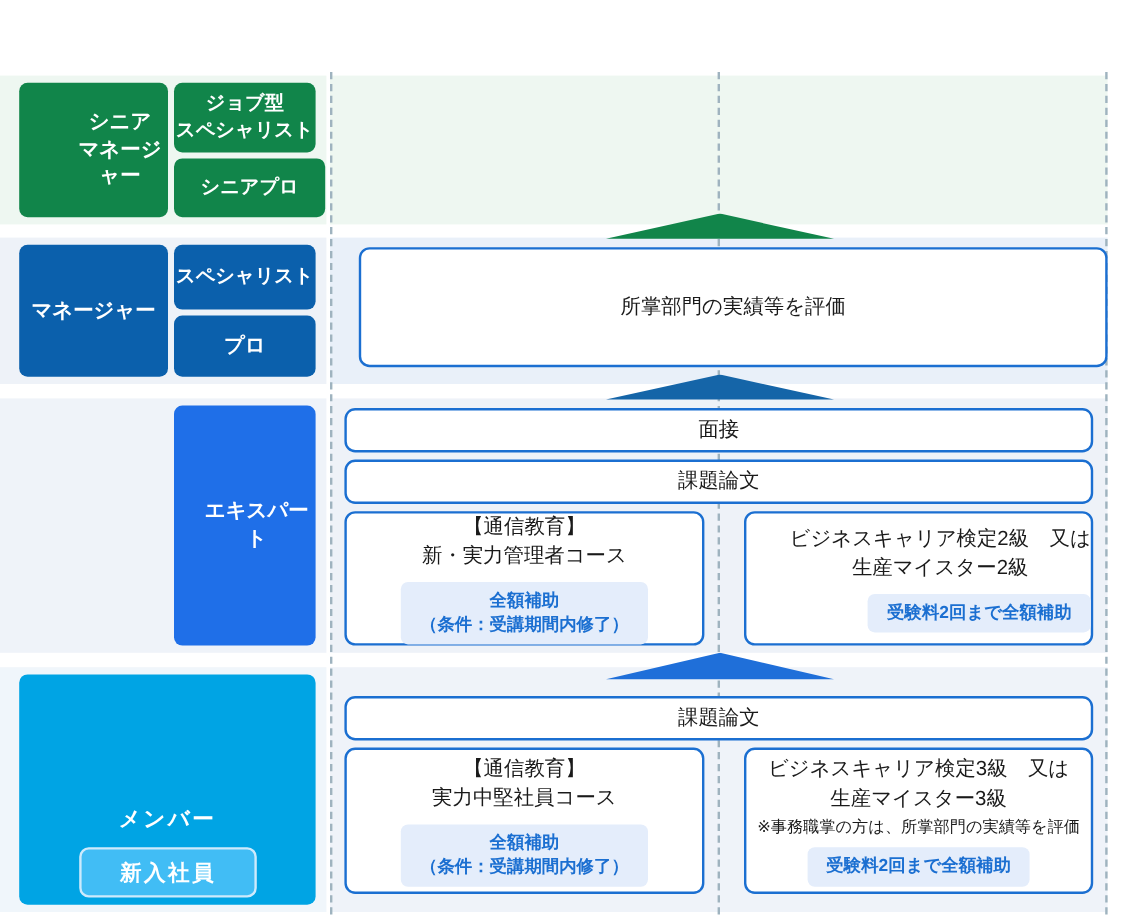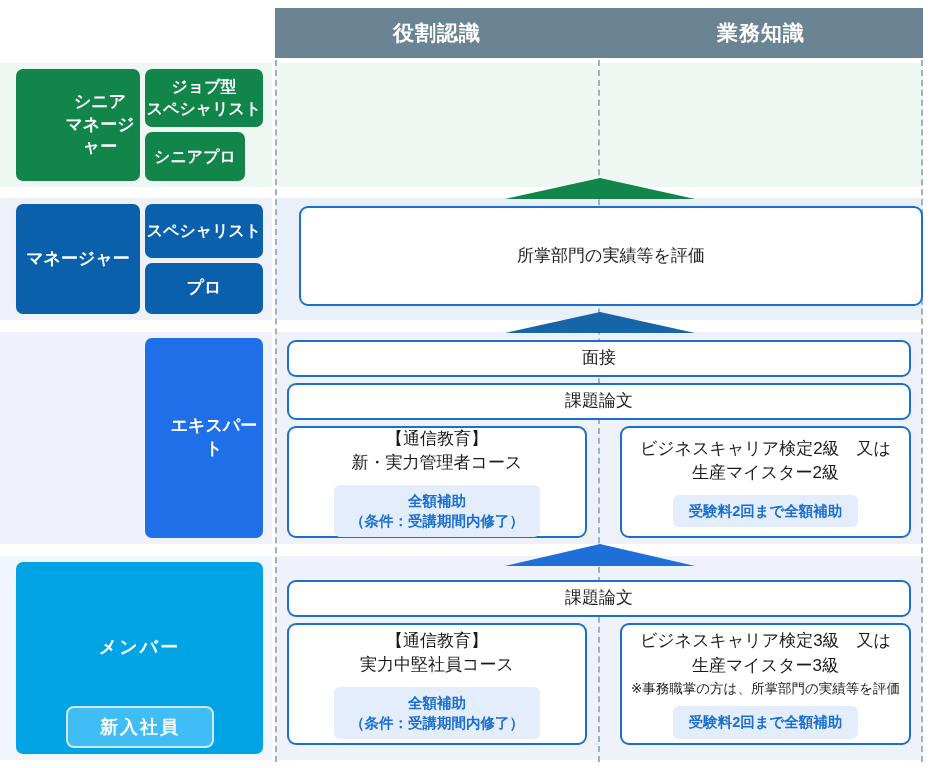--- a/index.html
+++ b/index.html
@@ -156,43 +156,39 @@
   <div class="band band-green" style="top:63px; height:124px;"></div>
   <div class="band band-blue" style="top:198px; height:122px;"></div>
   <div class="band band-blue2" style="top:332px; height:212px;"></div>
   <div class="band band-blue3" style="top:556px; height:204px;"></div>
 
   <div class="rankrow rankrow-bg-green" style="top:63px; height:124px;"></div>
   <div class="rankrow rankrow-bg-blue" style="top:198px; height:122px;"></div>
   <div class="rankrow rankrow-bg-blue2" style="top:332px; height:212px;"></div>
   <div class="rankrow rankrow-bg-cyan" style="top:556px; height:204px;"></div>
 
-  <div class="header-bar">
-    <div class="header-cell">役割認識</div>
-    <div class="header-cell">業務知識</div>
-  </div>
 
   <div class="vline" style="left:275px; top:60px; height:702px;"></div>
   <div class="vline" style="left:598px; top:60px; height:702px;"></div>
   <div class="vline" style="left:921px; top:60px; height:702px;"></div>
 
   <div class="rbox c-green" style="left:16px; top:69px; width:124px; height:112px; font-size:17px;padding-left:44px;">シニア
 マネージャー</div>
   <div class="rbox c-green" style="left:145px; top:69px; width:118px; height:58px; font-size:16px;">ジョブ型
 スペシャリスト</div>
-  <div class="rbox c-green" style="left:145px; top:132px; width:100px; height:49px; font-size:16px;">シニアプロ</div>
+  <div class="rbox c-green" style="left:145px; top:132px; width:126px; height:49px; font-size:16px;">シニアプロ</div>
 
   <div class="rbox c-mgrblue" style="left:16px; top:204px; width:124px; height:110px; font-size:17px;">マネージャー</div>
   <div class="rbox c-mgrblue" style="left:145px; top:204px; width:118px; height:54px; font-size:16px;">スペシャリスト</div>
   <div class="rbox c-mgrblue" style="left:145px; top:263px; width:118px; height:51px; font-size:17px;">プロ</div>
 
   <div class="rbox c-ldrblue" style="left:145px; top:338px; width:118px; height:200px; font-size:17px;padding-left:20px;">エキスパート</div>
 
   <div class="rbox c-cyan" style="left:16px; top:562px; width:247px; height:192px; font-size:18px; display:block;">
-    <div style="text-align:center; margin-top:49px; letter-spacing:2px;">メンバー</div>
+    <div style="text-align:center; margin-top:84px; letter-spacing:2px;">メンバー</div>
   </div>
   <div class="chip-new" style="left:66px; top:666px; width:148px; height:42px;">新入社員</div>
 
   <svg class="arrow" style="left:505px; top:178px;" width="190" height="22" viewBox="0 0 190 22">
     <polygon points="95,0 190,21 0,21" fill="#11854a"></polygon>
   </svg>
 
   <svg class="arrow" style="left:505px; top:312px;" width="190" height="22" viewBox="0 0 190 22">
     <polygon points="95,0 190,21 0,21" fill="#1565a8"></polygon>
   </svg>
@@ -213,21 +209,21 @@
     <div class="card-title">課題論文</div>
   </div>
 
   <div class="card" style="left:287px; top:426px; width:300px; height:112px;">
     <div class="card-title">【通信教育】
 新・実力管理者コース</div>
     <div class="subsidy">全額補助
 （条件：受講期間内修了）</div>
   </div>
 
-  <div class="card" style="left:620px; top:426px; width:291px; height:112px;">
+  <div class="card" style="left:620px; top:426px; width:291px; height:112px;align-items:flex-end;">
     <div class="card-title">ビジネスキャリア検定2級　又は
 生産マイスター2級</div>
     <div class="subsidy">受験料2回まで全額補助</div>
   </div>
 
   <div class="card" style="left:287px; top:580px; width:624px; height:37px;">
     <div class="card-title">課題論文</div>
   </div>
 
   <div class="card" style="left:287px; top:623px; width:300px; height:122px;">

